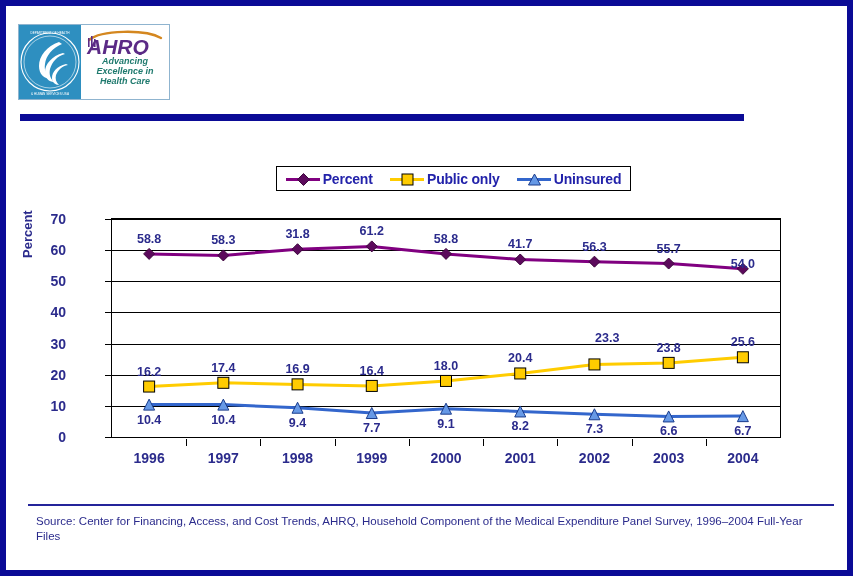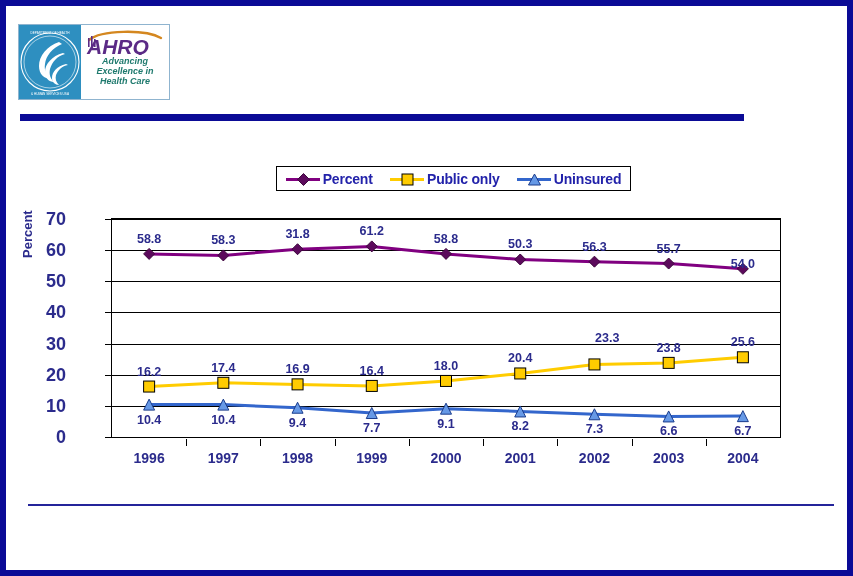--- a/index.html
+++ b/index.html
@@ -70,21 +70,21 @@
     color:#2b2b8c;font-weight:bold;font-size:13px;
     transform:rotate(-90deg);transform-origin:left top;
     white-space:nowrap;
   }
   .plot{
     position:absolute;left:105px;top:212px;width:670px;height:220px;
     box-sizing:border-box;border:1px solid #000000;background:#ffffff;
   }
   .grid-line{position:absolute;left:0;width:100%;height:1px;background:#000000;}
   .tick-label{
-    position:absolute;right:781px;color:#2b2b8c;font-weight:bold;font-size:18px;
+    position:absolute;right:781px;color:#2b2b8c;font-weight:bold;font-size:14px;
     text-align:right;width:40px;line-height:14px;
   }
   .ytick-mark{position:absolute;width:6px;height:1px;background:#000000;left:99px;}
   .xtick-mark{position:absolute;top:433px;width:1px;height:7px;background:#000000;}
   .xcat{
     position:absolute;top:444px;color:#2b2b8c;font-weight:bold;font-size:14px;
     text-align:center;width:70px;
   }
   svg.series-svg{position:absolute;left:0;top:0;overflow:visible;}
   .dlabel{
@@ -264,21 +264,21 @@
         <polygon points="630.8888888888889,191.6342857142857 636.3888888888889,202.6342857142857 625.3888888888889,202.6342857142857" fill="#6699e6" stroke="#1a3c8c" stroke-width="1"></polygon>
       </svg>
   </div>
 
   <div id="dlabels">
       <div class="dlabel" style="left: 118.111px; top: 225.88px;">58.8</div>
       <div class="dlabel" style="left: 192.333px; top: 227.437px;">58.3</div>
       <div class="dlabel" style="left: 266.556px; top: 221.209px;">31.8</div>
       <div class="dlabel" style="left: 340.778px; top: 218.406px;">61.2</div>
       <div class="dlabel" style="left: 415px; top: 225.88px;">58.8</div>
-      <div class="dlabel" style="left: 489.222px; top: 231.486px;">50.3</div>
+      <div class="dlabel" style="left: 489.222px; top: 231.486px;">41.7</div>
       <div class="dlabel" style="left: 563.444px; top: 233.666px;">56.3</div>
       <div class="dlabel" style="left: 637.667px; top: 235.534px;">55.7</div>
       <div class="dlabel" style="left: 711.889px; top: 251px;">54.0</div>
       <div class="dlabel" style="left: 118.111px; top: 358.549px;">16.2</div>
       <div class="dlabel" style="left: 192.333px; top: 354.811px;">17.4</div>
       <div class="dlabel" style="left: 266.556px; top: 356.369px;">16.9</div>
       <div class="dlabel" style="left: 340.778px; top: 357.926px;">16.4</div>
       <div class="dlabel" style="left: 415px; top: 352.943px;">18.0</div>
       <div class="dlabel" style="left: 489.222px; top: 345.469px;">20.4</div>
       <div class="dlabel" style="left: 563.444px; top: 325px; text-align: right;">23.3</div>
@@ -289,14 +289,18 @@
       <div class="dlabel" style="left: 266.556px; top: 409.726px;">9.4</div>
       <div class="dlabel" style="left: 340.778px; top: 415.02px;">7.7</div>
       <div class="dlabel" style="left: 415px; top: 410.66px;">9.1</div>
       <div class="dlabel" style="left: 489.222px; top: 413.463px;">8.2</div>
       <div class="dlabel" style="left: 563.444px; top: 416.266px;">7.3</div>
       <div class="dlabel" style="left: 637.667px; top: 418.446px;">6.6</div>
       <div class="dlabel" style="left: 711.889px; top: 418.134px;">6.7</div>
     </div>
 
   <div class="src-rule"></div>
+  <div class="source">
+    <span>Source: Center for Financing, Access, and Cost Trends, AHRQ, Household Component of the Medical Expenditure Panel Survey,</span>
+    <span>1996–2004 Full-Year Files</span>
+  </div>
 
 </div>
 
 </body></html>

